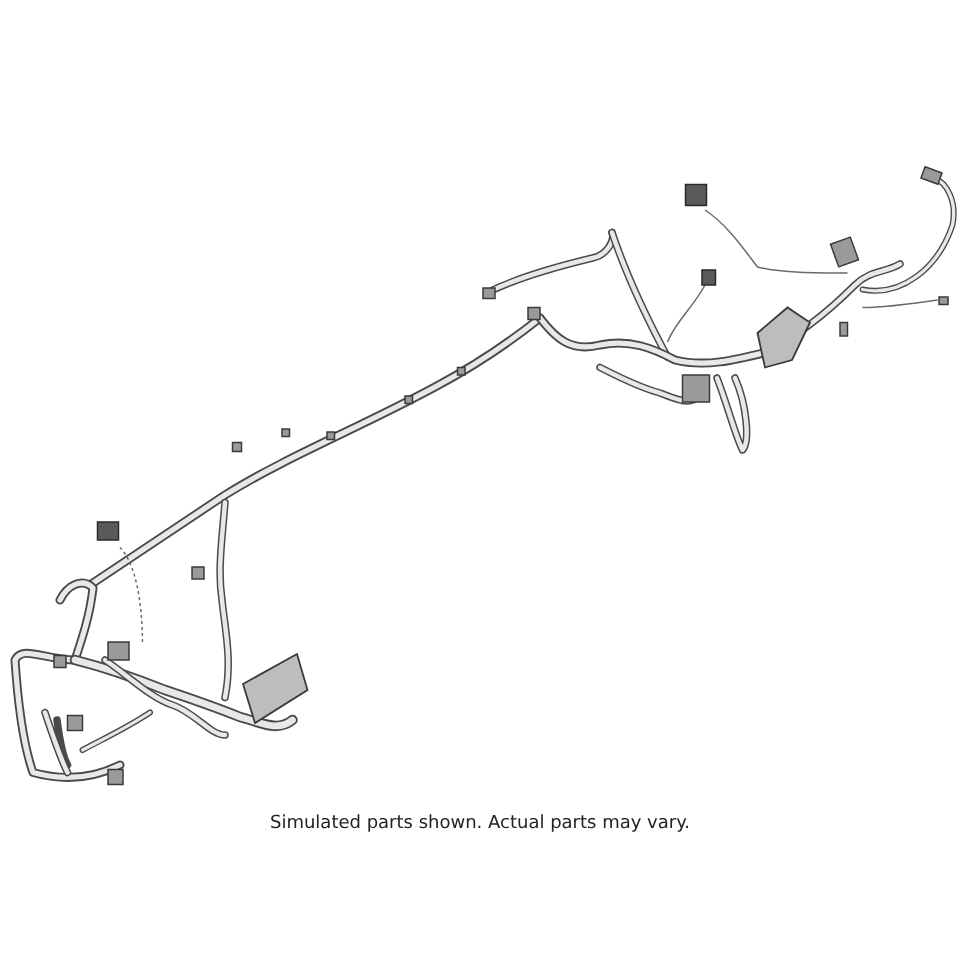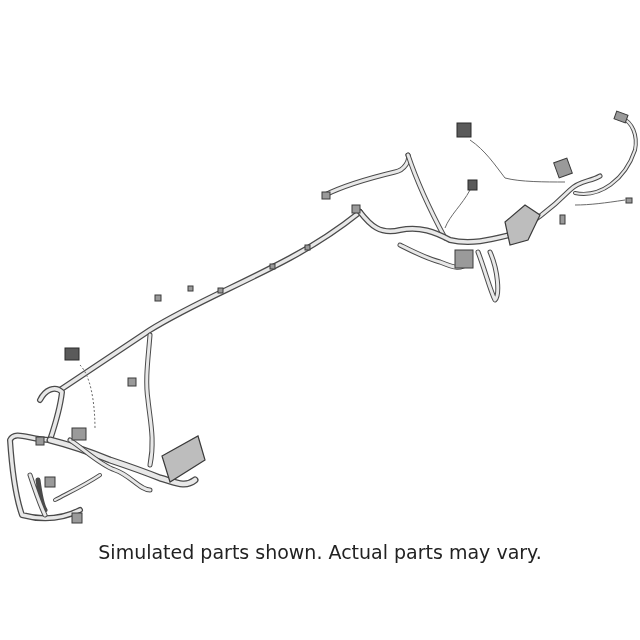--- a/index.html
+++ b/index.html
@@ -1,21 +1,21 @@
 <!DOCTYPE html>
 <html><head>
   <meta charset="utf-8">
   <style>
     html, body { margin: 0; padding: 0; background: #ffffff; }
     body { width: 640px; height: 640px; position: relative; overflow: hidden; }
     .figure { position: absolute; left: 0; top: 0; width: 640px; height: 640px; }
     .figure svg { width: 640px; height: 640px; display: block; }
     .caption {
       position: absolute; left: 0; top: 541px; width: 640px; text-align: center;
-      font-family: "DejaVu Sans", sans-serif; font-size: 19px; color: #222222;
+      font-family: "DejaVu Sans", sans-serif; font-size: 12px; color: #222222;
       letter-spacing: 0px;
     }
     .wire { fill: none; stroke: #4a4a4a; stroke-linecap: round; stroke-linejoin: round; }
     .wire-in { fill: none; stroke: #e8e8e8; stroke-linecap: round; stroke-linejoin: round; }
     .thin { fill: none; stroke: #6a6a6a; stroke-width: 1; }
     .conn { fill: #9a9a9a; stroke: #3a3a3a; stroke-width: 1; }
     .conn-dark { fill: #5a5a5a; stroke: #2a2a2a; stroke-width: 1; }
     .module { fill: #bdbdbd; stroke: #3a3a3a; stroke-width: 1.2; }
   </style>
 </head>

